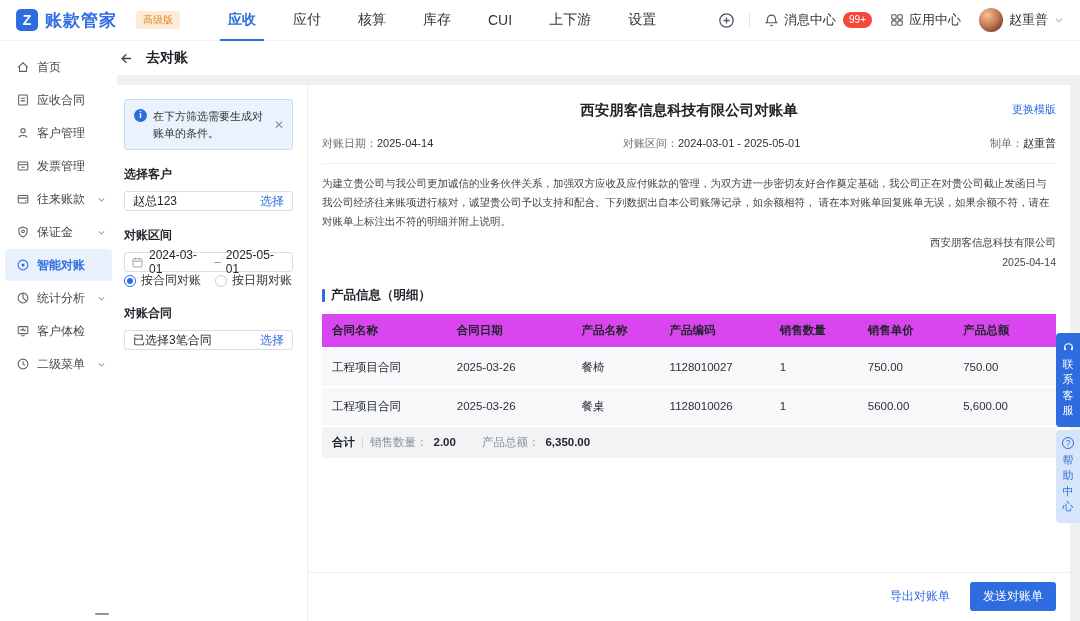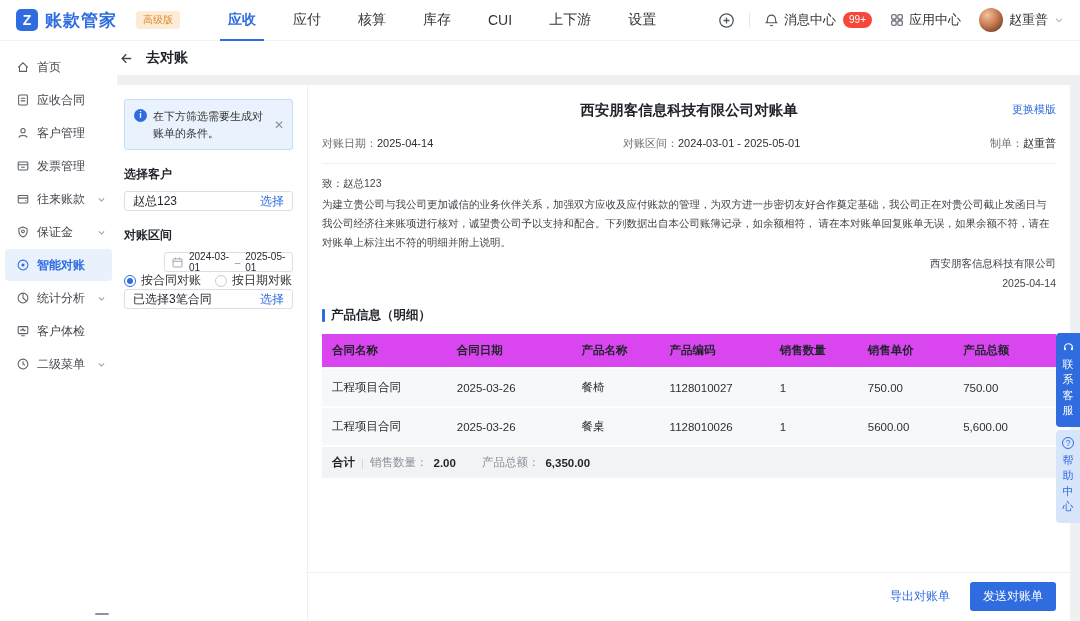--- a/index.html
+++ b/index.html
@@ -54,21 +54,21 @@
   .alert { background:#eaf2fe; border:1px solid #c4dbfa; border-radius:3px; padding:8px 8px 8px 9px;
            display:flex; align-items:flex-start; gap:6px; font-size:11px; line-height:1.5; color:#333; }
   .info-dot { width:13px; height:13px; flex:none; border-radius:50%; background:#2f6ce0; color:#fff;
               font-size:9px; font-weight:bold; display:flex; align-items:center; justify-content:center; margin-top:1px; }
   .alert-close { margin-left:2px; color:#8a9099; font-size:12px; line-height:1; cursor:pointer; align-self:center; }
   .f-label { font-size:12px; color:#1f2329; font-weight:bold; margin:16px 0 8px; }
   .f-input { height:20px; border:1px solid #dcdee2; border-radius:3px; display:flex; align-items:center;
              padding:0 8px; font-size:12px; color:#1f2329; cursor:pointer; }
   .f-input .grow { flex:1; }
   .link { color:#2f6ce0; cursor:pointer; }
-  .date-input { gap:5px; font-size:10px; padding:0 6px;margin-left:40px; }
+  .date-input { gap:5px; font-size:12px; padding:0 6px; }
   .cal-ico { color:#a0a6ad; display:flex; flex:none; }
   .radio-row { display:flex; align-items:center; gap:14px; font-size:12px; color:#333; }
   .radio { display:flex; align-items:center; gap:5px; cursor:pointer; }
   .r-dot { width:12px; height:12px; border-radius:50%; border:1px solid #c9cdd4; background:#fff; position:relative; flex:none; }
   .radio.checked .r-dot { border-color:#2f6ce0; }
   .radio.checked .r-dot::after { content:""; position:absolute; inset:2px; border-radius:50%; background:#2f6ce0; }
 
   
   .doc-col { flex:1; min-width:0; padding:12px 14px 0; display:flex; flex-direction:column; }
   .doc-head { position:relative; text-align:center; padding-top:4px; }
@@ -325,20 +325,21 @@
         <span class="radio checked">
           <span class="r-dot"></span>
           <span>按合同对账</span>
         </span>
         <span class="radio">
           <span class="r-dot"></span>
           <span>按日期对账</span>
         </span>
       </div>
 
+      <div class="f-label">对账合同</div>
       <div class="f-input">
         <span class="grow">已选择3笔合同</span>
         <span class="link">选择</span>
       </div>
     </div>
 
     <div class="doc-col">
       <div class="doc-head">
         <div class="doc-title">西安朋客信息科技有限公司对账单</div>
         <span class="link tpl-link">更换模版</span>
@@ -350,21 +351,20 @@
         </span>
         <span>
           <span class="meta-label">对账区间：</span><span class="meta-val">2024-03-01 - 2025-05-01</span>
         </span>
         <span>
           <span class="meta-label">制单：</span><span class="meta-val">赵重普</span>
         </span>
       </div>
 
       <div class="letter">
-        <div class="salute">致：赵总123</div>
         <div>为建立贵公司与我公司更加诚信的业务伙伴关系，加强双方应收及应付账款的管理，为双方进一步密切友好合作奠定基础，我公司正在对贵公司截止发函日与我公司经济往来账项进行核对，诚望贵公司予以支持和配合。下列数据出自本公司账簿记录，如余额相符， 请在本对账单回复账单无误，如果余额不符，请在对账单上标注出不符的明细并附上说明。</div>
       </div>
       <div class="sig">
         <div>西安朋客信息科技有限公司</div>
         <div>2025-04-14</div>
       </div>
 
       <div class="section-head">
         <span class="sec-bar"></span>
         <span class="sec-title">产品信息（明细）</span>

